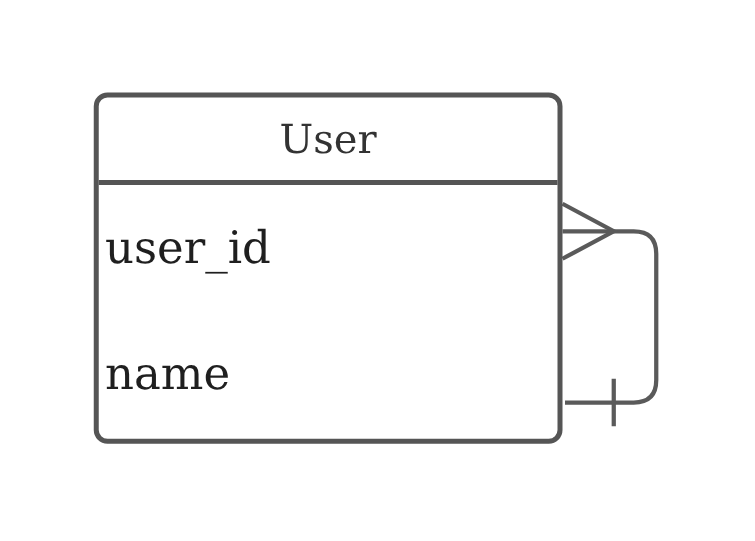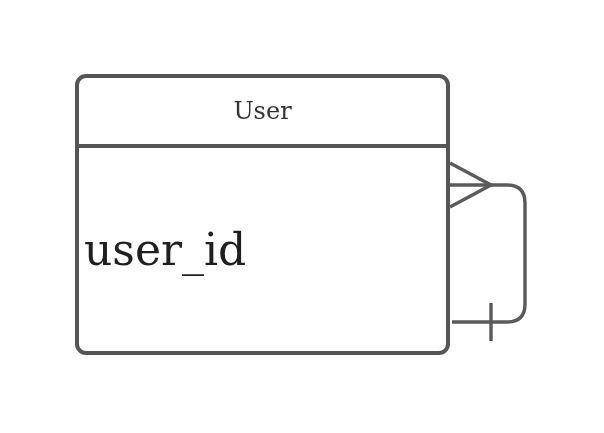--- a/index.html
+++ b/index.html
@@ -28,34 +28,34 @@
     display: flex;
     flex-direction: column;
     z-index: 2;
   }
   .entity-header {
     flex: 0 0 66px;
     border-bottom: 4.5px solid var(--entity-border, #555555);
     display: flex;
     align-items: center;
     justify-content: center;
-    font-size: 24px;
+    font-size: 32px;
     color: var(--title-text, #333333);
   }
   .entity-attrs {
     flex: 1;
     display: flex;
     flex-direction: column;
   }
   .attr-row {
     flex: 1;
     display: flex;
     align-items: center;
     padding-left: 5px;
-    font-size: 44px;
+    font-size: 36px;
     color: var(--attribute-text, #1f1f1f);
     line-height: 1;
   }
   .relation-svg {
     position: absolute;
     left: 0;
     top: 0;
     width: 604px;
     height: 433px;
     z-index: 1;
@@ -68,20 +68,23 @@
 <div class="canvas">
 
   <div class="entity">
     <div class="entity-header">
       <span>User</span>
     </div>
     <div class="entity-attrs">
       <div class="attr-row">
         <span>user_id</span>
       </div>
+      <div class="attr-row">
+        <span>name</span>
+      </div>
     </div>
   </div>
 
   <svg class="relation-svg" viewBox="0 0 604 433">
     <g fill="none" stroke="#5a5a5a" stroke-width="3.4">
 
       <path d="M491,185 H507 Q525,185 525,203 V304 Q525,322 507,322 H452"></path>
 
       <path d="M450,163 L491,185 L450,207"></path>
       <path d="M450,185 H491"></path>

